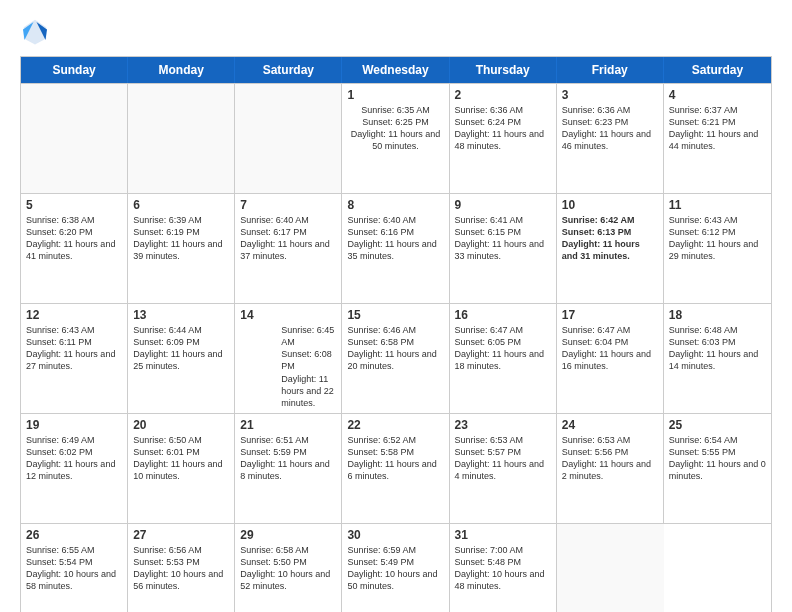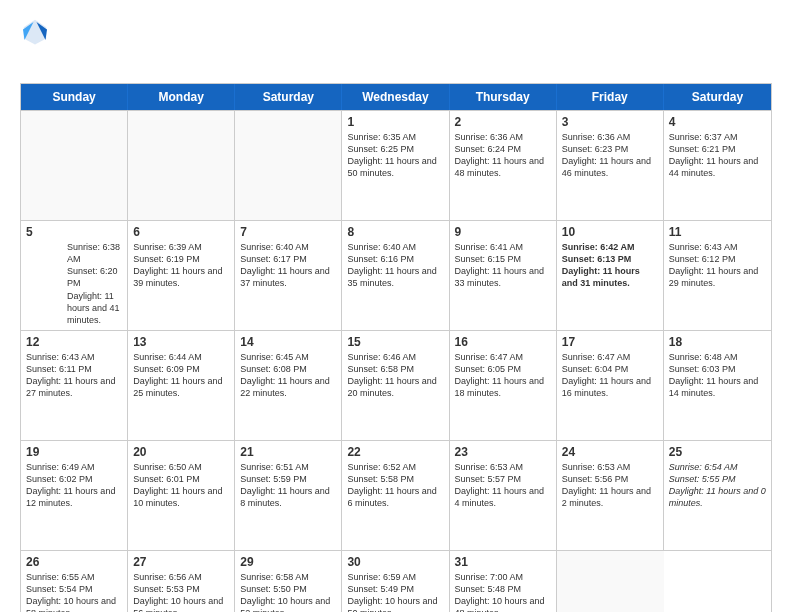--- a/index.html
+++ b/index.html
@@ -9,21 +9,20 @@
       width: 792px;
       height: 612px;
       overflow: hidden;
     }
     .page {
       width: 792px;
       height: 612px;
       padding: 16px 20px 10px 20px;
       display: flex;
       flex-direction: column;
-      gap: 27px;
     }
     .header {
       display: flex;
       justify-content: space-between;
       align-items: flex-start;
       margin-bottom: 10px;
     }
     .logo {
       display: flex;
       align-items: center;
@@ -137,21 +136,21 @@
         <div class="cal-header-cell">Friday</div>
         <div class="cal-header-cell">Saturday</div>
       </div>
     <div class="cal-body">
     <div class="cal-row">
           <div class="cal-cell empty"></div>
           <div class="cal-cell empty"></div>
           <div class="cal-cell empty"></div>
           <div class="cal-cell">
             <span class="day-number">1</span>
-            <div class="cell-info" style="white-space: pre-line;">Sunrise: 6:35 AM
+            <div class="cell-info" style="white-space: pre-line; text-align: center;">Sunrise: 6:35 AM
 Sunset: 6:25 PM
 Daylight: 11 hours and 50 minutes.</div>
           </div>
           <div class="cal-cell">
             <span class="day-number">2</span>
             <div class="cell-info" style="white-space: pre-line;">Sunrise: 6:36 AM
 Sunset: 6:24 PM
 Daylight: 11 hours and 48 minutes.</div>
           </div>
           <div class="cal-cell">
@@ -163,21 +162,21 @@
           <div class="cal-cell">
             <span class="day-number">4</span>
             <div class="cell-info" style="white-space: pre-line;">Sunrise: 6:37 AM
 Sunset: 6:21 PM
 Daylight: 11 hours and 44 minutes.</div>
           </div>
         </div>
         <div class="cal-row">
           <div class="cal-cell">
             <span class="day-number">5</span>
-            <div class="cell-info" style="white-space: pre-line; margin-left: 41px;">Sunrise: 6:38 AM
+            <div class="cell-info" style="white-space: pre-line;">Sunrise: 6:38 AM
 Sunset: 6:20 PM
 Daylight: 11 hours and 41 minutes.</div>
           </div>
           <div class="cal-cell">
             <span class="day-number">6</span>
             <div class="cell-info" style="white-space: pre-line;">Sunrise: 6:39 AM
 Sunset: 6:19 PM
 Daylight: 11 hours and 39 minutes.</div>
           </div>
           <div class="cal-cell">
@@ -219,21 +218,21 @@
 Daylight: 11 hours and 27 minutes.</div>
           </div>
           <div class="cal-cell">
             <span class="day-number">13</span>
             <div class="cell-info" style="white-space: pre-line;">Sunrise: 6:44 AM
 Sunset: 6:09 PM
 Daylight: 11 hours and 25 minutes.</div>
           </div>
           <div class="cal-cell">
             <span class="day-number">14</span>
-            <div class="cell-info" style="white-space: pre-line;">Sunrise: 6:45 AM
+            <div class="cell-info" style="white-space: pre-line; margin-left: 41px;">Sunrise: 6:45 AM
 Sunset: 6:08 PM
 Daylight: 11 hours and 22 minutes.</div>
           </div>
           <div class="cal-cell">
             <span class="day-number">15</span>
             <div class="cell-info" style="white-space: pre-line;">Sunrise: 6:46 AM
 Sunset: 6:58 PM
 Daylight: 11 hours and 20 minutes.</div>
           </div>
           <div class="cal-cell">
@@ -287,21 +286,21 @@
 Daylight: 11 hours and 4 minutes.</div>
           </div>
           <div class="cal-cell">
             <span class="day-number">24</span>
             <div class="cell-info" style="white-space: pre-line;">Sunrise: 6:53 AM
 Sunset: 5:56 PM
 Daylight: 11 hours and 2 minutes.</div>
           </div>
           <div class="cal-cell">
             <span class="day-number">25</span>
-            <div class="cell-info" style="white-space: pre-line; font-style: italic;">Sunrise: 6:54 AM
+            <div class="cell-info" style="white-space: pre-line;">Sunrise: 6:54 AM
 Sunset: 5:55 PM
 Daylight: 11 hours and 0 minutes.</div>
           </div>
         </div>
         <div class="cal-row">
           <div class="cal-cell">
             <span class="day-number">26</span>
             <div class="cell-info" style="white-space: pre-line;">Sunrise: 6:55 AM
 Sunset: 5:54 PM
 Daylight: 10 hours and 58 minutes.</div>

